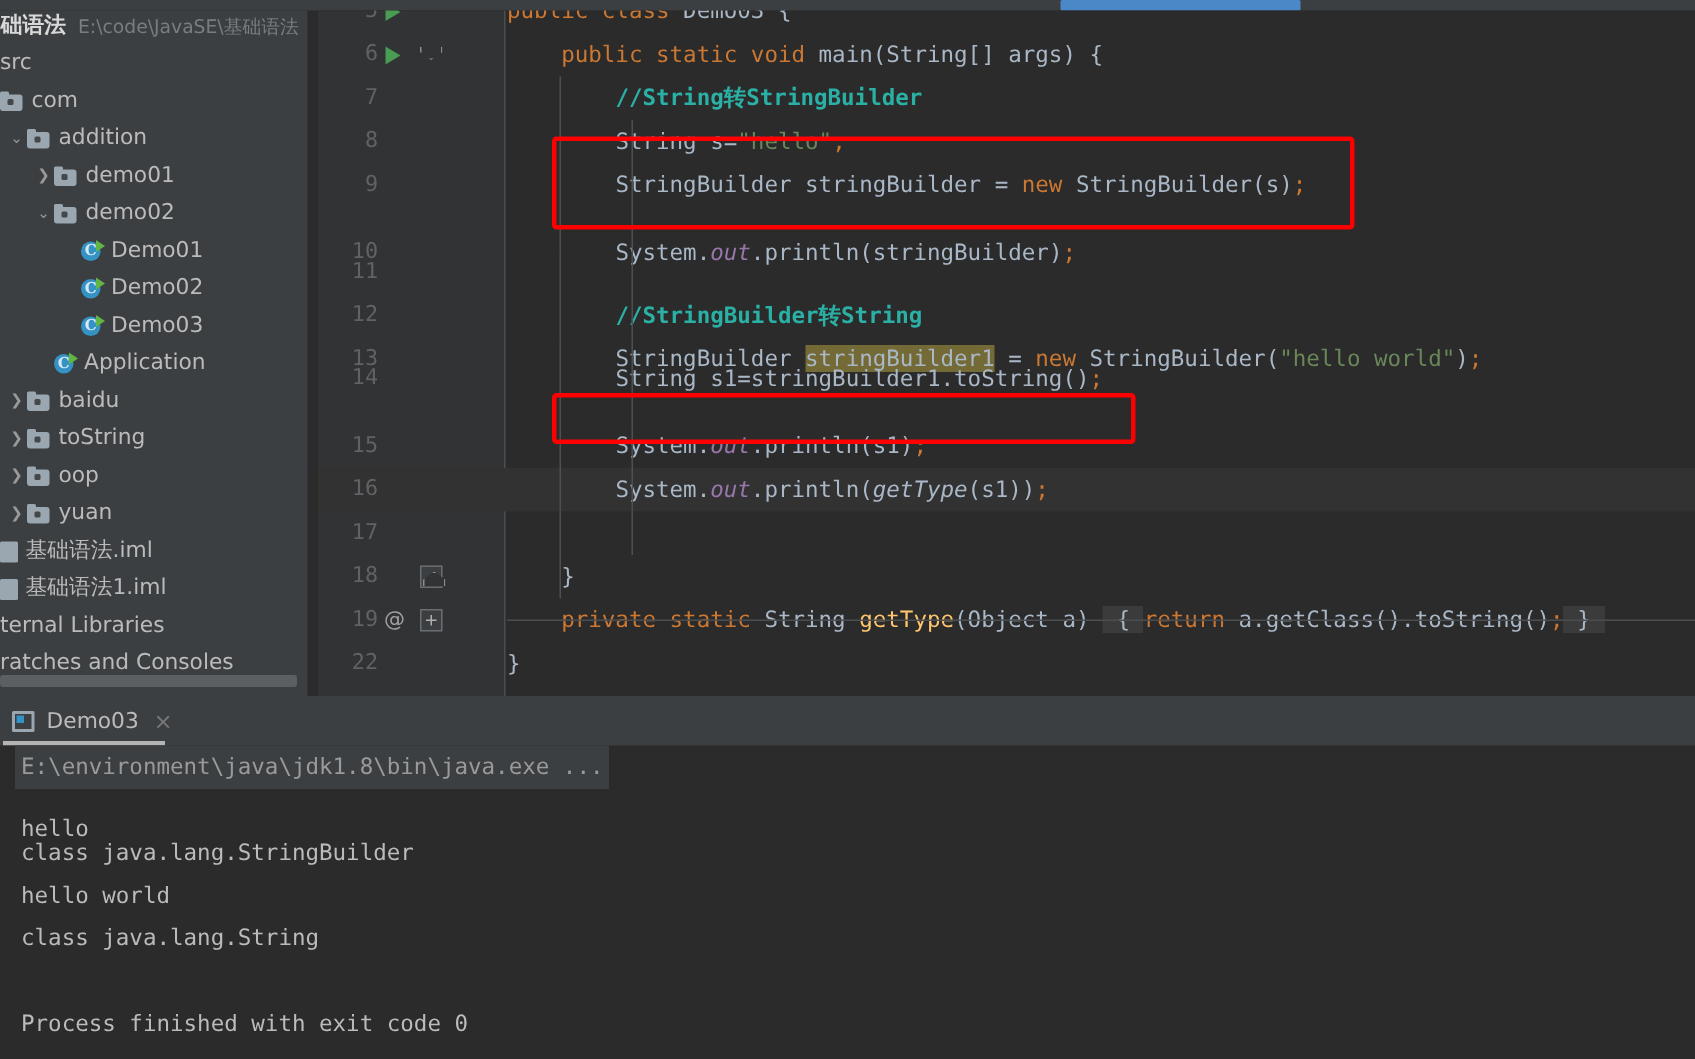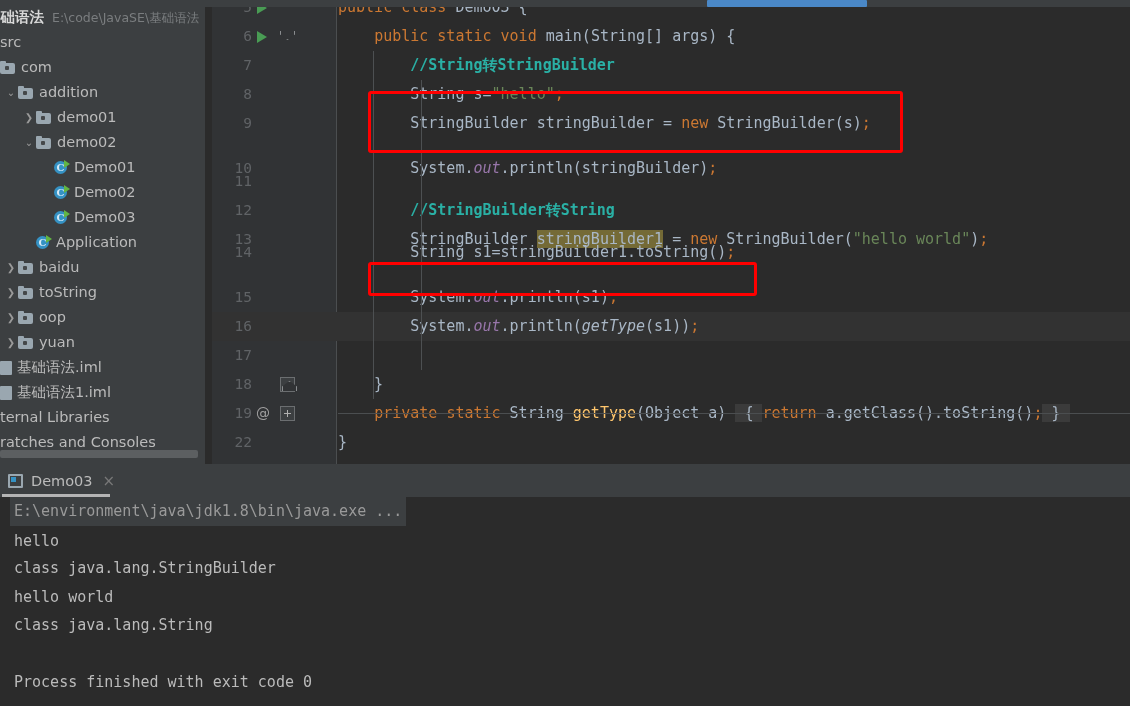--- a/index.html
+++ b/index.html
@@ -381,21 +381,21 @@
             <span class="i"></span>
           </span>
         <span class="lb">Demo03</span>
         <span class="x">×</span>
         <span class="under"></span>
       </div>
     </div>
     <div class="coutwrap">
       <div id="cout">
           <div class="cline cmd" style="top: 0px;">E:\environment\java\jdk1.8\bin\java.exe ...</div>
-          <div class="cline" style="top: 30px;">hello</div>
+          <div class="cline" style="top: 41px;">hello</div>
           <div class="cline" style="top: 57px;">class java.lang.StringBuilder</div>
           <div class="cline" style="top: 85.5px;">hello world</div>
           <div class="cline" style="top: 114px;">class java.lang.String</div>
           <div class="cline" style="top: 142.5px;"></div>
           <div class="cline" style="top: 171px;">Process finished with exit code 0</div>
         </div>
     </div>
   </div>
 
 </div>

